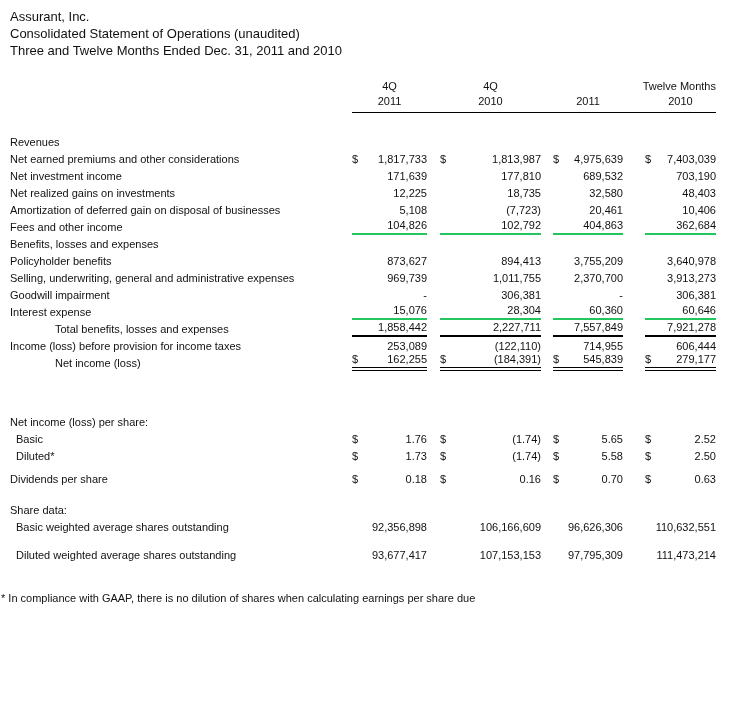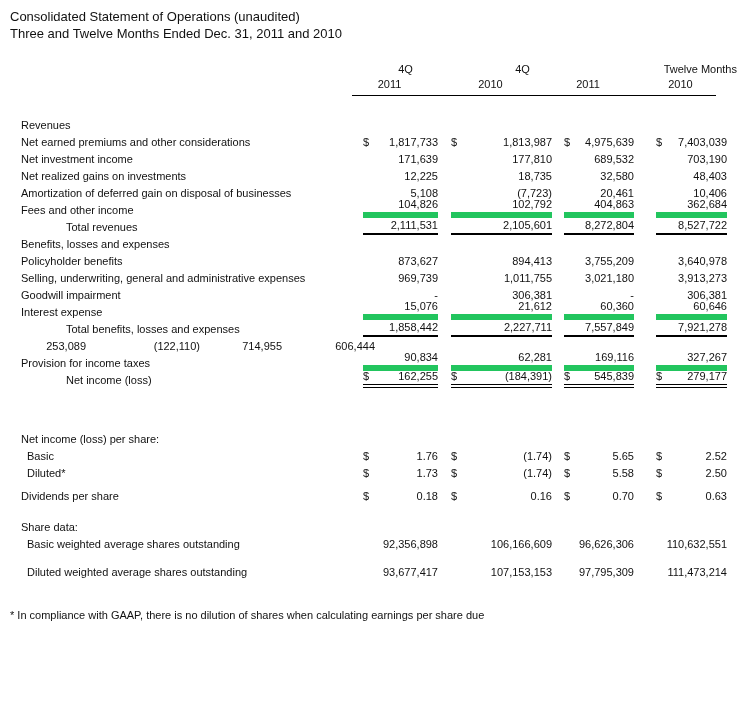--- a/index.html
+++ b/index.html
@@ -17,51 +17,52 @@
   
   .title-block{padding-left:10px;}
   .title-line{height:17px;line-height:17px;font-size:13px;}
   
   .spacer,.label{width:352px;box-sizing:border-box;padding-left:10px;flex-shrink:0;}
   .num{display:flex;justify-content:space-between;align-items:baseline;box-sizing:border-box;flex-shrink:0;white-space:nowrap;}
   .c1{width:75px;}
   .c2{width:101px;margin-left:13px;}
   .c3{width:70px;margin-left:12px;}
   .c4{width:71px;margin-left:22px;}
-  .row{display:flex;height:17px;line-height:16px;align-items:flex-end;padding-left:11px;}
+  .row{display:flex;height:17px;line-height:16px;align-items:flex-end;}
   .v{margin-left:auto;}
   
   .hdr-row{display:flex;height:15px;line-height:15px;}
   .hdr-row .num{justify-content:center;}
-  .hdr-row1{margin-top:20px;gap:16px;}
+  .hdr-row1{margin-top:20px;}
   .c34{width:163px;margin-left:12px;text-align:right;}
   .hdr-rule{margin-left:352px;width:364px;border-top:1px solid #000;margin-top:3px;}
   .hdr-note{margin-left:352px;width:364px;text-align:center;margin-top:2px;height:14px;line-height:14px;letter-spacing:0.6px;}
   
   .tbody{margin-top:20px;}
   .section .label{font-weight:normal;}
   .ind1 .label{padding-left:16px;}
   .ind2 .label{padding-left:55px;}
-  .u-thin .num{border-bottom:6px solid #22c55e;}
+  .u-thin .num{border-bottom:2px solid #22c55e;}
   .u-thick .num{border-bottom:2px solid #000;}
   .u-double .num{border-bottom:4px double #000;}
   .gap-pershare{margin-top:42px;}
   .gap-div{margin-top:6px;}
   .gap-sharedata{margin-top:14px;}
   .gap-1{margin-top:11px;}
   
-  .footnote{margin-top:26px;padding-left:10px;}
+  .footnote{margin-top:26px;padding-left:1px;}
   .footnote-line{height:18px;line-height:18px;}
 </style>
 </head>
 <body>
 
 <div class="page">
 
   <div class="title-block">
+    <div class="title-line">Assurant, Inc.</div>
     <div class="title-line">Consolidated Statement of Operations (unaudited)</div>
     <div class="title-line">Three and Twelve Months Ended Dec. 31, 2011 and 2010</div>
   </div>
 
   <div class="hdr-row hdr-row1">
     <div class="spacer"></div>
     <div class="num c1">4Q</div>
     <div class="num c2">4Q</div>
     <div class="c34">Twelve Months</div>
   </div>
@@ -175,39 +176,20 @@
       <div class="num c3">
           <span class="d"></span>
           <span class="v">404,863</span>
         </div>
       <div class="num c4">
           <span class="d"></span>
           <span class="v">362,684</span>
         </div>
     </div>
 
-    <div class="row ind2 u-thick">
-      <div class="label">Total revenues</div>
-      <div class="num c1">
-          <span class="d"></span>
-          <span class="v">2,111,531</span>
-        </div>
-      <div class="num c2">
-          <span class="d"></span>
-          <span class="v">2,105,601</span>
-        </div>
-      <div class="num c3">
-          <span class="d"></span>
-          <span class="v">8,272,804</span>
-        </div>
-      <div class="num c4">
-          <span class="d"></span>
-          <span class="v">8,527,722</span>
-        </div>
-    </div>
 
     <div class="row section">
       <div class="label">Benefits, losses and expenses</div>
     </div>
 
     <div class="row">
       <div class="label">Policyholder benefits</div>
       <div class="num c1">
           <span class="d"></span>
           <span class="v">873,627</span>
@@ -231,21 +213,21 @@
       <div class="num c1">
           <span class="d"></span>
           <span class="v">969,739</span>
         </div>
       <div class="num c2">
           <span class="d"></span>
           <span class="v">1,011,755</span>
         </div>
       <div class="num c3">
           <span class="d"></span>
-          <span class="v">3,021,180</span>
+          <span class="v">2,370,700</span>
         </div>
       <div class="num c4">
           <span class="d"></span>
           <span class="v">3,913,273</span>
         </div>
     </div>
 
     <div class="row">
       <div class="label">Goodwill impairment</div>
       <div class="num c1">
@@ -267,21 +249,21 @@
     </div>
 
     <div class="row u-thin">
       <div class="label">Interest expense</div>
       <div class="num c1">
           <span class="d"></span>
           <span class="v">15,076</span>
         </div>
       <div class="num c2">
           <span class="d"></span>
-          <span class="v">21,612</span>
+          <span class="v">28,304</span>
         </div>
       <div class="num c3">
           <span class="d"></span>
           <span class="v">60,360</span>
         </div>
       <div class="num c4">
           <span class="d"></span>
           <span class="v">60,646</span>
         </div>
     </div>
@@ -300,57 +282,39 @@
           <span class="d"></span>
           <span class="v">7,557,849</span>
         </div>
       <div class="num c4">
           <span class="d"></span>
           <span class="v">7,921,278</span>
         </div>
     </div>
 
     <div class="row">
+      <div class="label">Income (loss) before provision for income taxes</div>
       <div class="num c1">
           <span class="d"></span>
           <span class="v">253,089</span>
         </div>
       <div class="num c2">
           <span class="d"></span>
           <span class="v">(122,110)</span>
         </div>
       <div class="num c3">
           <span class="d"></span>
           <span class="v">714,955</span>
         </div>
       <div class="num c4">
           <span class="d"></span>
           <span class="v">606,444</span>
         </div>
     </div>
 
-    <div class="row u-thin">
-      <div class="label">Provision for income taxes</div>
-      <div class="num c1">
-          <span class="d"></span>
-          <span class="v">90,834</span>
-        </div>
-      <div class="num c2">
-          <span class="d"></span>
-          <span class="v">62,281</span>
-        </div>
-      <div class="num c3">
-          <span class="d"></span>
-          <span class="v">169,116</span>
-        </div>
-      <div class="num c4">
-          <span class="d"></span>
-          <span class="v">327,267</span>
-        </div>
-    </div>
 
     <div class="row ind2 u-double">
       <div class="label">Net income (loss)</div>
       <div class="num c1">
           <span class="d">$</span>
           <span class="v">162,255</span>
         </div>
       <div class="num c2">
           <span class="d">$</span>
           <span class="v">(184,391)</span>

